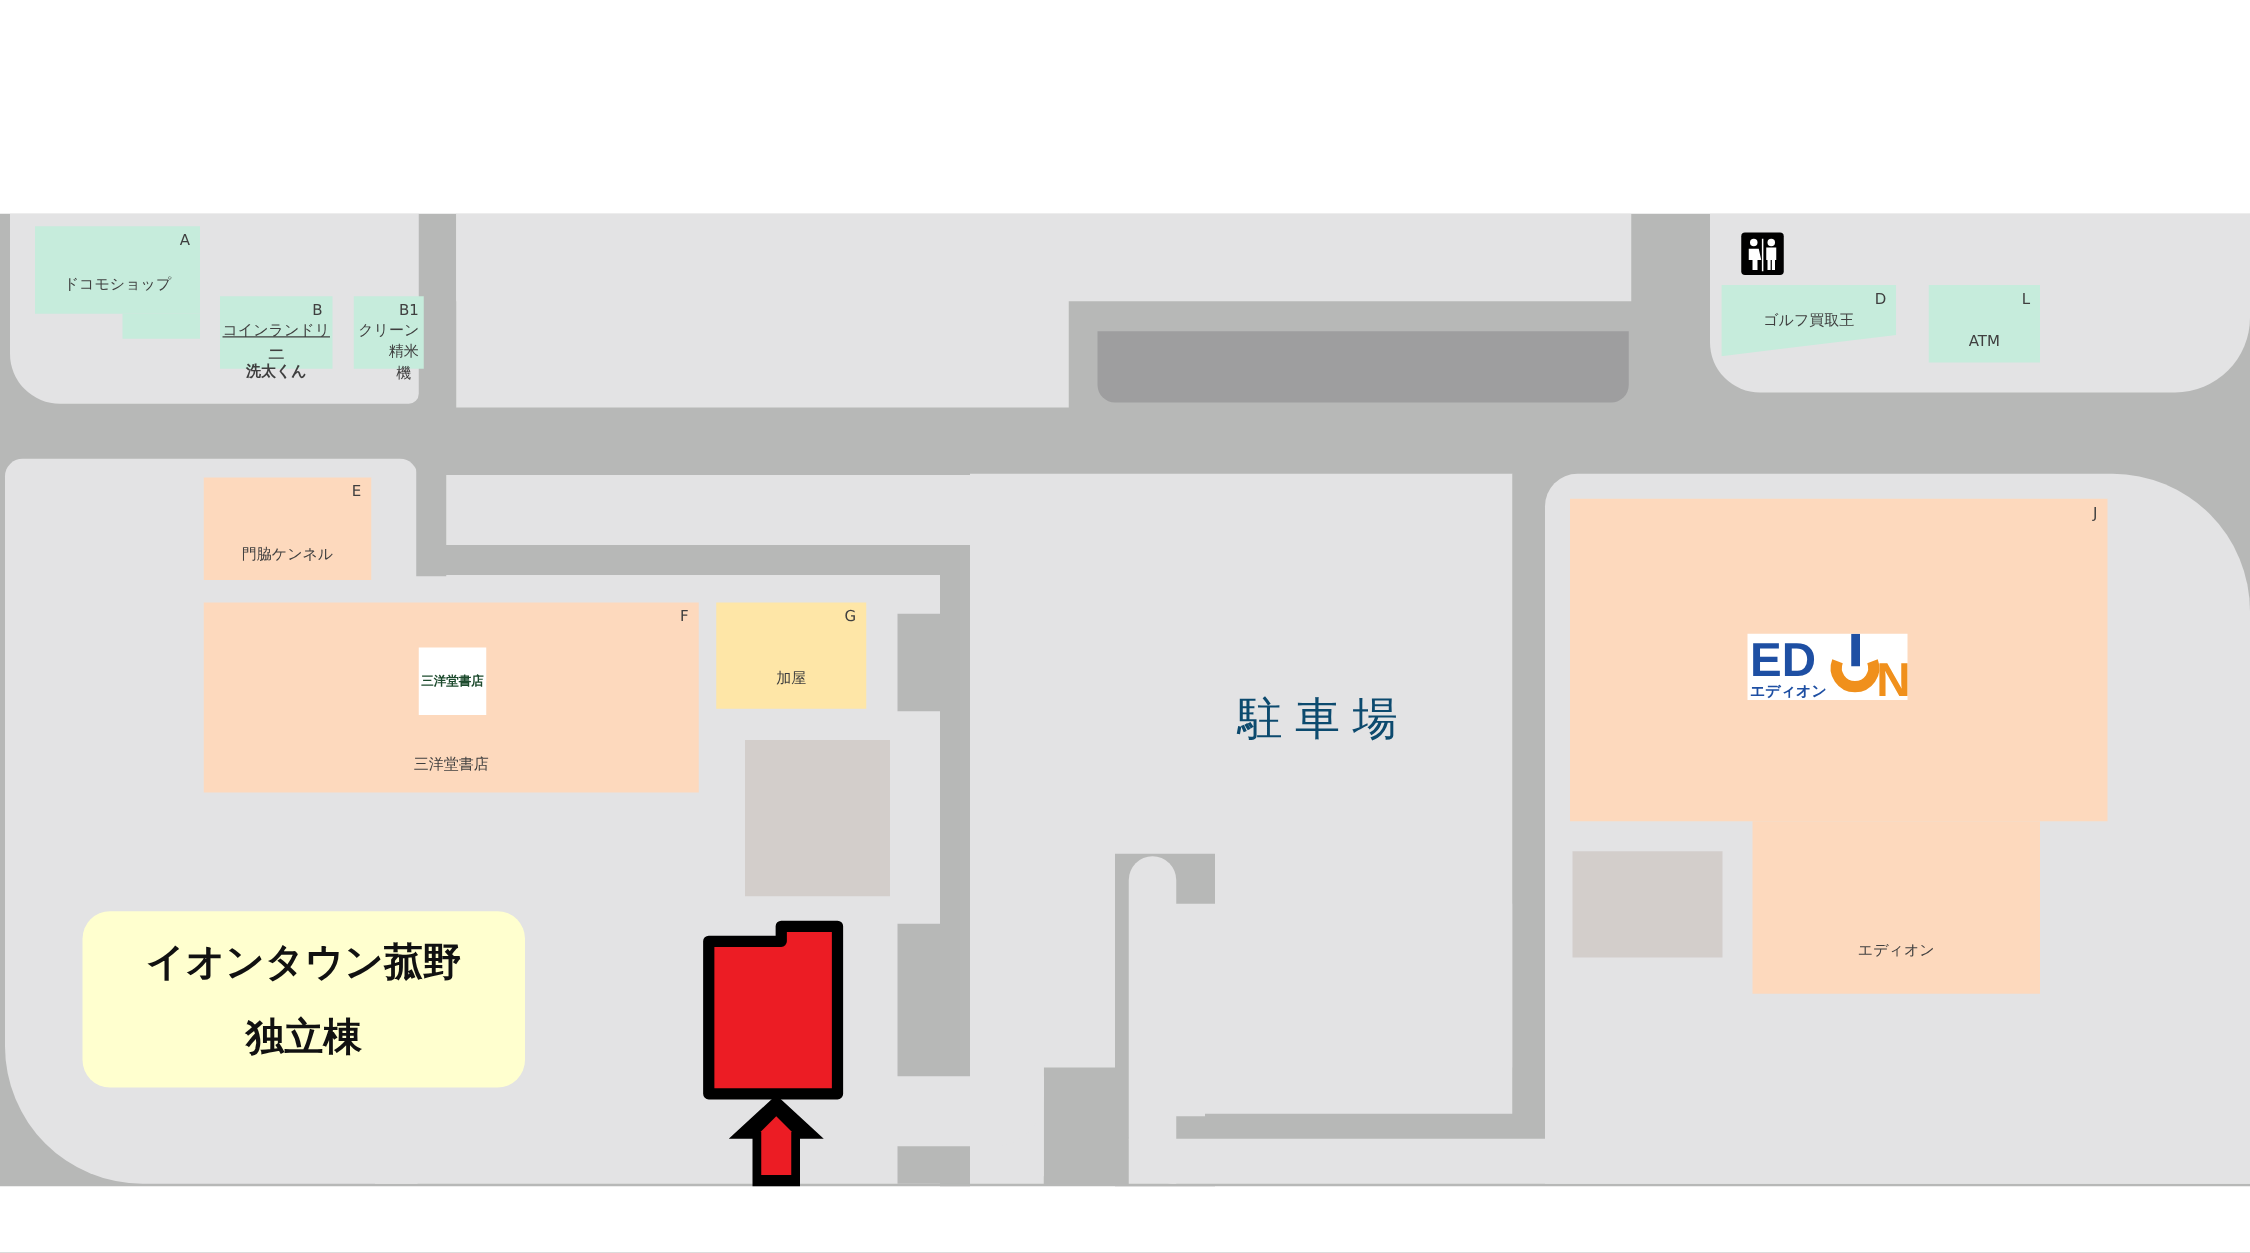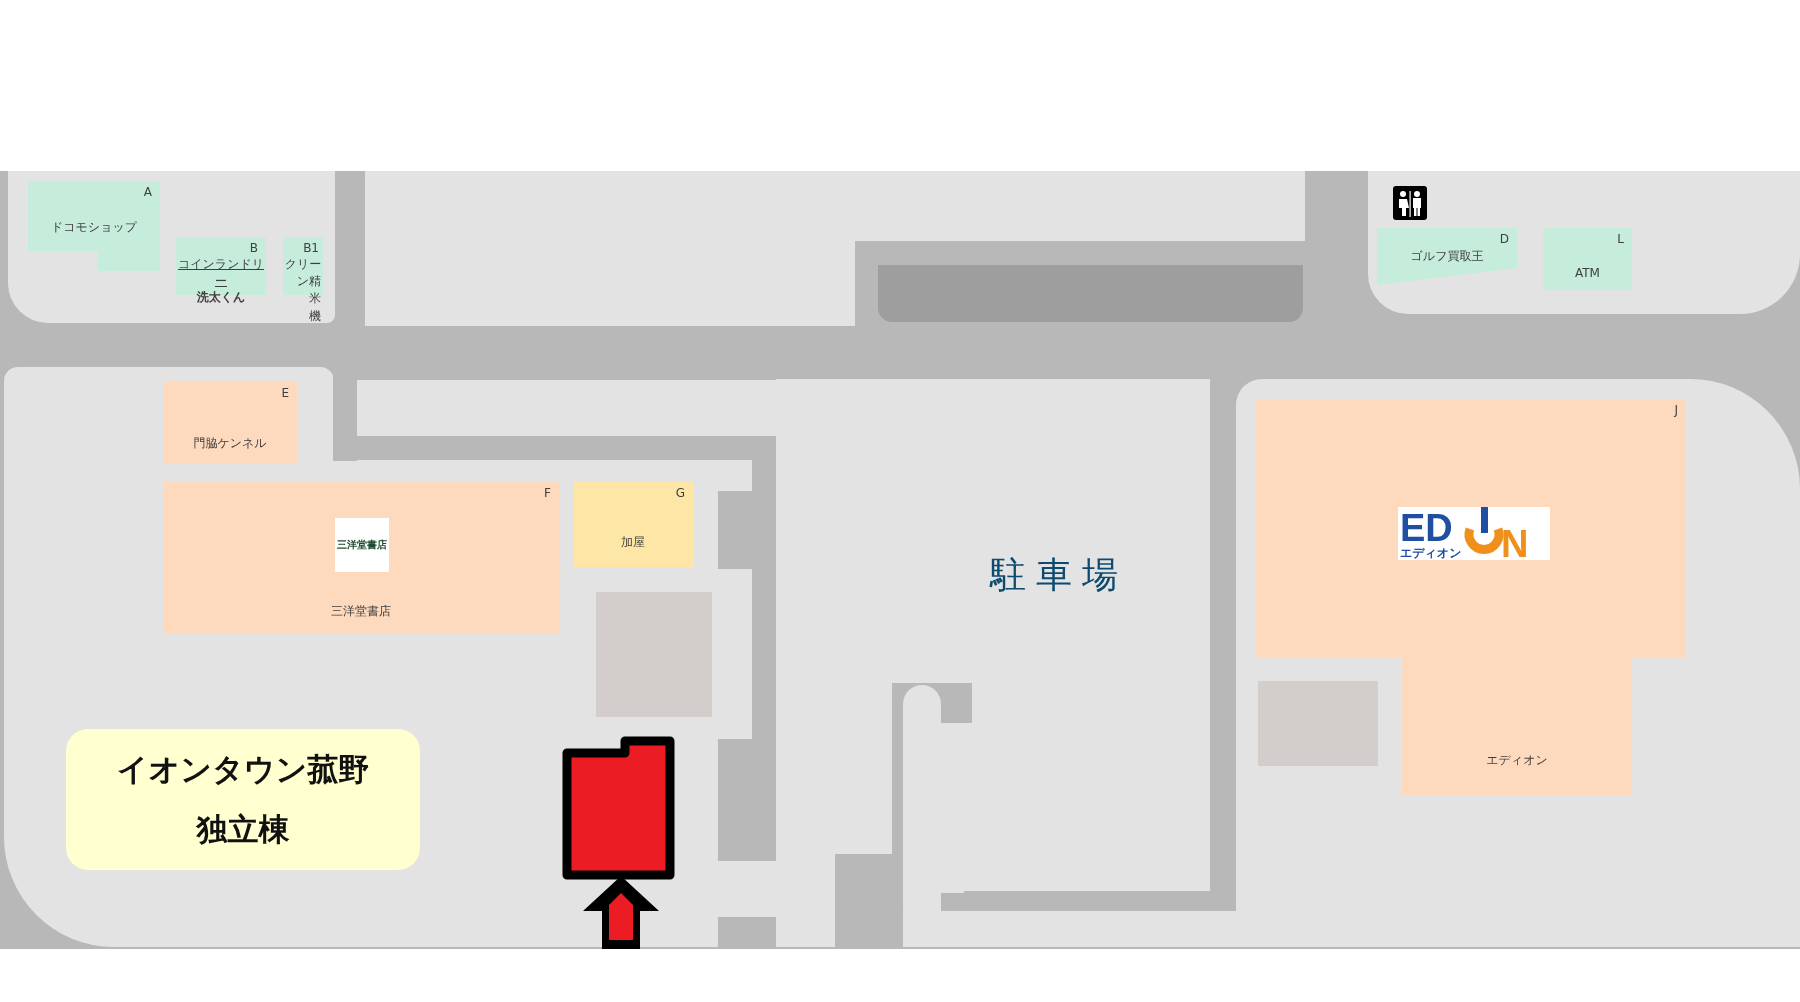--- a/index.html
+++ b/index.html
@@ -64,21 +64,21 @@
     <span class="name" style="top:38px;">ドコモショップ</span>
   </div>
   <div class="abs mint" style="left:98px;top:80px;width:62px;height:20px;"></div>
 
   <div class="store mint" style="left:176px;top:66px;width:90px;height:58px;">
     <span class="letter">B</span>
     <span class="name" style="top:19px;text-decoration:underline;">コインランドリー</span>
     <span class="name" style="top:52px;font-weight:bold;">洗太くん</span>
   </div>
 
-  <div class="store mint" style="left:283px;top:66px;width:40px;height:58px;">
+  <div class="store mint" style="left:283px;top:66px;width:56px;height:58px;">
     <span class="letter" style="right:4px;">B1</span>
     <span class="name" style="top:19px;">クリーン</span>
     <span class="name" style="top:36px;margin-left:24px;">精米機</span>
   </div>
 
   <div class="abs" style="left:1393px;top:15px;width:34px;height:34px;background:#000;border-radius:3px;">
     <svg width="34" height="34" viewBox="0 0 34 34">
       <circle cx="10" cy="8" r="3" fill="#fff"></circle>
       <path d="M6 13 h8 l2 9 h-3 v8 h-4 v-8 h-3 z" fill="#fff"></path>
       <rect x="16.5" y="5" width="1.2" height="26" fill="#fff"></rect>
@@ -114,21 +114,21 @@
 
   <div class="store yellow" style="left:573px;top:311px;width:120px;height:85px;">
     <span class="letter">G</span>
     <span class="name" style="top:52px;">加屋</span>
   </div>
 
   <div class="abs gray-bldg" style="left:596px;top:421px;width:116px;height:125px;"></div>
 
   <div class="store peach" style="left:1256px;top:228px;width:430px;height:258px;">
     <span class="letter">J</span>
-    <div class="abs edion-logo" style="left:142px;top:108px;width:152px;height:53px;">
+    <div class="abs edion-logo" style="left:142px;top:108px;width:128px;height:53px;">
       <svg width="144" height="53" viewBox="0 0 144 53">
         <text x="2" y="34" font-family="Liberation Sans, sans-serif" font-weight="bold" font-size="38" fill="#1e4fa3">ED</text>
         <text x="2" y="50" font-family="DejaVu Sans, sans-serif" font-weight="bold" font-size="12" fill="#1e4fa3">エディオン</text>
         <rect x="83" y="0" width="7" height="26" fill="#1e4fa3"></rect>
         <path d="M72 22 a15 15 0 1 0 28 0" fill="none" stroke="#f0901c" stroke-width="9"></path>
         <text x="103" y="50" font-family="Liberation Sans, sans-serif" font-weight="bold" font-size="38" fill="#f0901c">N</text>
       </svg>
     </div>
   </div>
   <div class="abs peach" style="left:1402px;top:486px;width:230px;height:138px;"></div>

